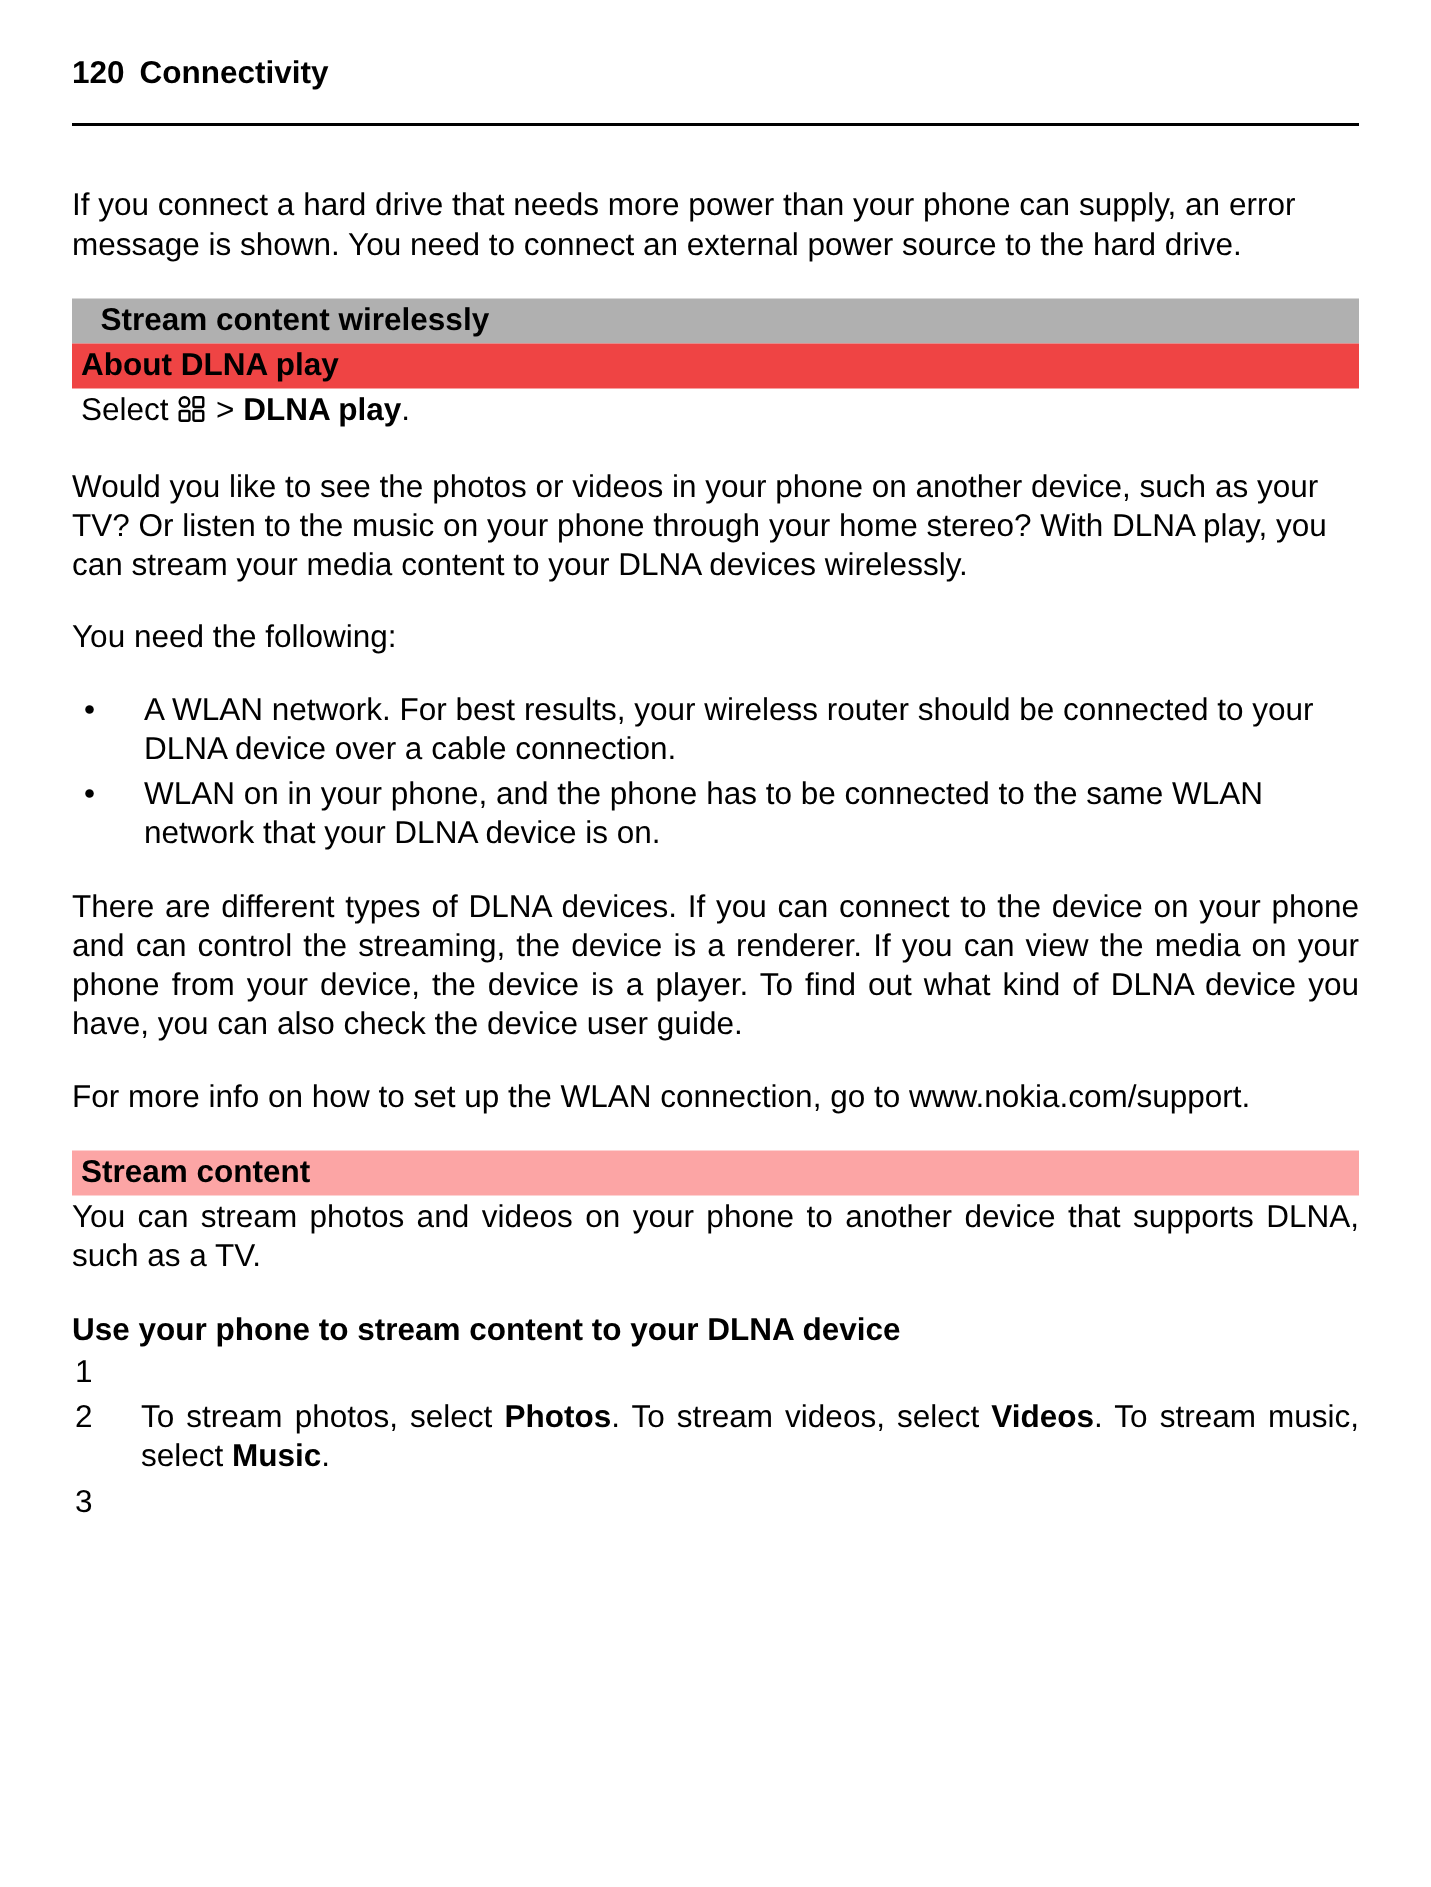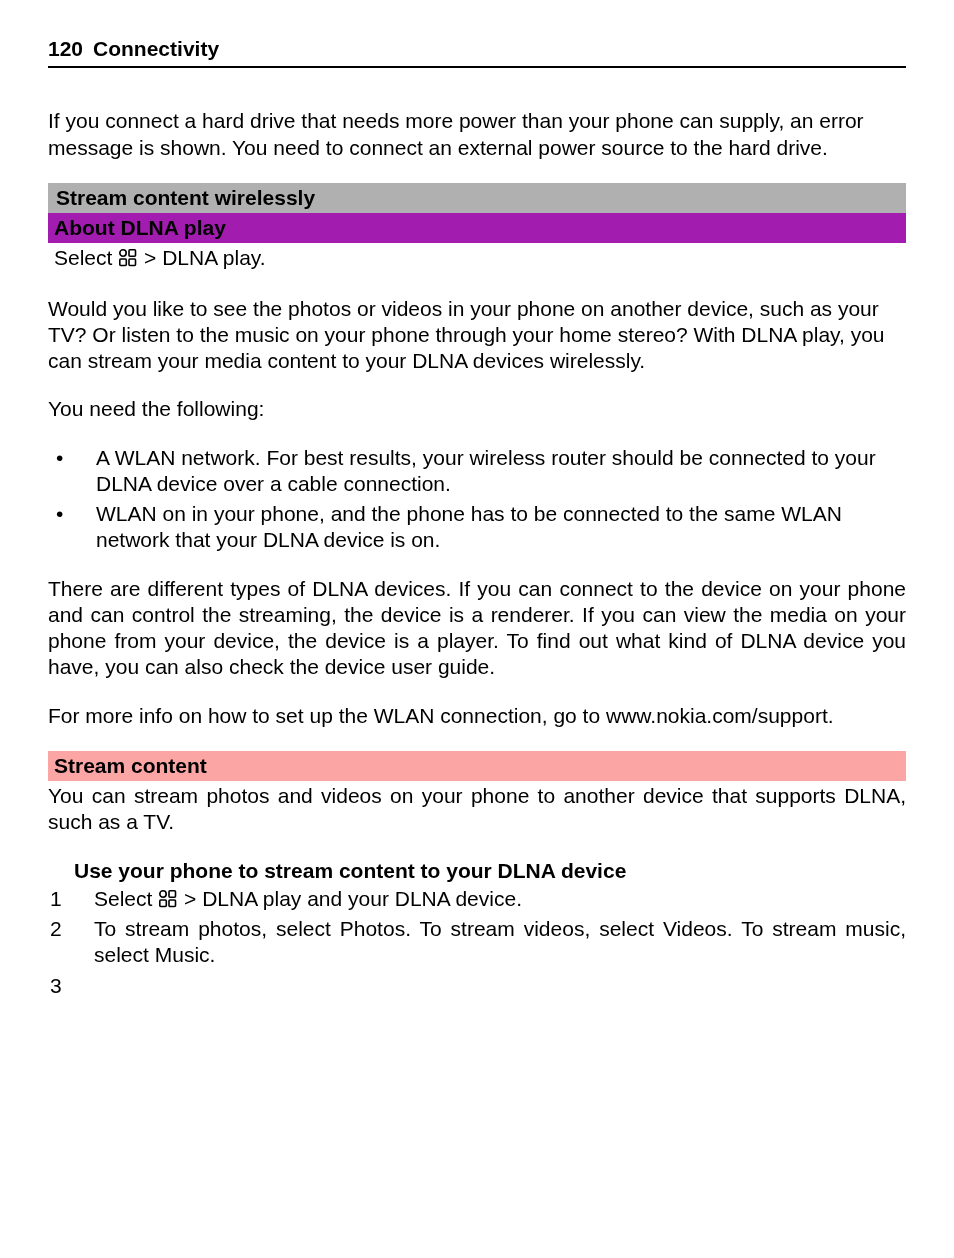--- a/index.html
+++ b/index.html
@@ -12,59 +12,59 @@
       background: #fff;
       width: 954px;
       height: 1258px;
       padding: 36px 48px;
       font-size: 21px;
       line-height: 1.25;
       color: #000;
     }
     .page-header {
       border-bottom: 2px solid #000;
-      padding-bottom: 4px;
+      padding-bottom: 20px;
       margin-bottom: 40px;
     }
     .page-num-title {
       font-weight: bold;
     }
     .page-num-title .num {
       margin-right: 10px;
     }
     .para {
       margin-bottom: 22px;
     }
     .section-band-dark {
       background: #b0b0b0;
-      padding: 2px 8px;
+      padding: 2px 19px;
       font-weight: bold;
     }
     .section-band-light {
-      background: #a21caf;
+      background: #ef4444;
       padding: 2px 6px;
       font-weight: bold;
     }
     .section-band-medium {
       background: #fca5a5;
       padding: 2px 6px;
       font-weight: bold;
     }
     .select-line {
       padding: 2px 6px;
       margin-bottom: 22px;
     }
     .apps-icon {
       display: inline-block;
       vertical-align: -3px;
       width: 20px;
       height: 20px;
     }
     .bold {
-      font-weight: normal;
+      font-weight: bold;
     }
     .bullets {
       margin-bottom: 22px;
       padding-left: 8px;
     }
     .bullet-row {
       display: flex;
       margin-bottom: 4px;
     }
     .bullet-row .mark {
@@ -73,21 +73,20 @@
     }
     .bullet-row .btext {
       flex: 1;
     }
     .justify {
       text-align: justify;
     }
     .section-heading {
       font-weight: bold;
       margin-bottom: 2px;
-      margin-left: 26px;
     }
     .numbered {
       padding-left: 2px;
     }
     .num-row {
       display: flex;
       margin-bottom: 4px;
     }
     .num-row .nmark {
       width: 44px;
@@ -152,30 +151,20 @@
 <div class="section-band-medium">Stream content</div>
 
 <p class="para justify" style="margin-top:2px;">You can stream photos and videos on your phone to another device that supports DLNA, such as a TV.</p>
 
 <div class="section-heading">Use your phone to stream content to your DLNA device</div>
 
 <div class="numbered">
   <div class="num-row">
     <div class="nmark">1</div>
     <div class="ntext">
-      <div>
-        <span>Select </span><span class="apps-icon"><svg viewBox="0 0 20 20">
-              <g fill="none" stroke="#000" stroke-width="1.6">
-                <circle cx="5" cy="5" r="3.2"></circle>
-                <rect x="11" y="1.8" width="6.5" height="6.5" rx="1"></rect>
-                <rect x="1.8" y="11" width="6.5" height="6.5" rx="1"></rect>
-                <rect x="11" y="11" width="6.5" height="6.5" rx="1"></rect>
-              </g>
-            </svg></span><span> &gt; </span><span class="bold">DLNA play</span><span> and your DLNA device.</span>
-      </div>
     </div>
   </div>
 
   <div class="num-row">
     <div class="nmark">2</div>
     <div class="ntext justify">
       <span>To stream photos, select </span><span class="bold">Photos</span><span>. To stream videos, select </span><span class="bold">Videos</span><span>. To stream music, select </span><span class="bold">Music</span><span>.</span>
     </div>
   </div>
 

